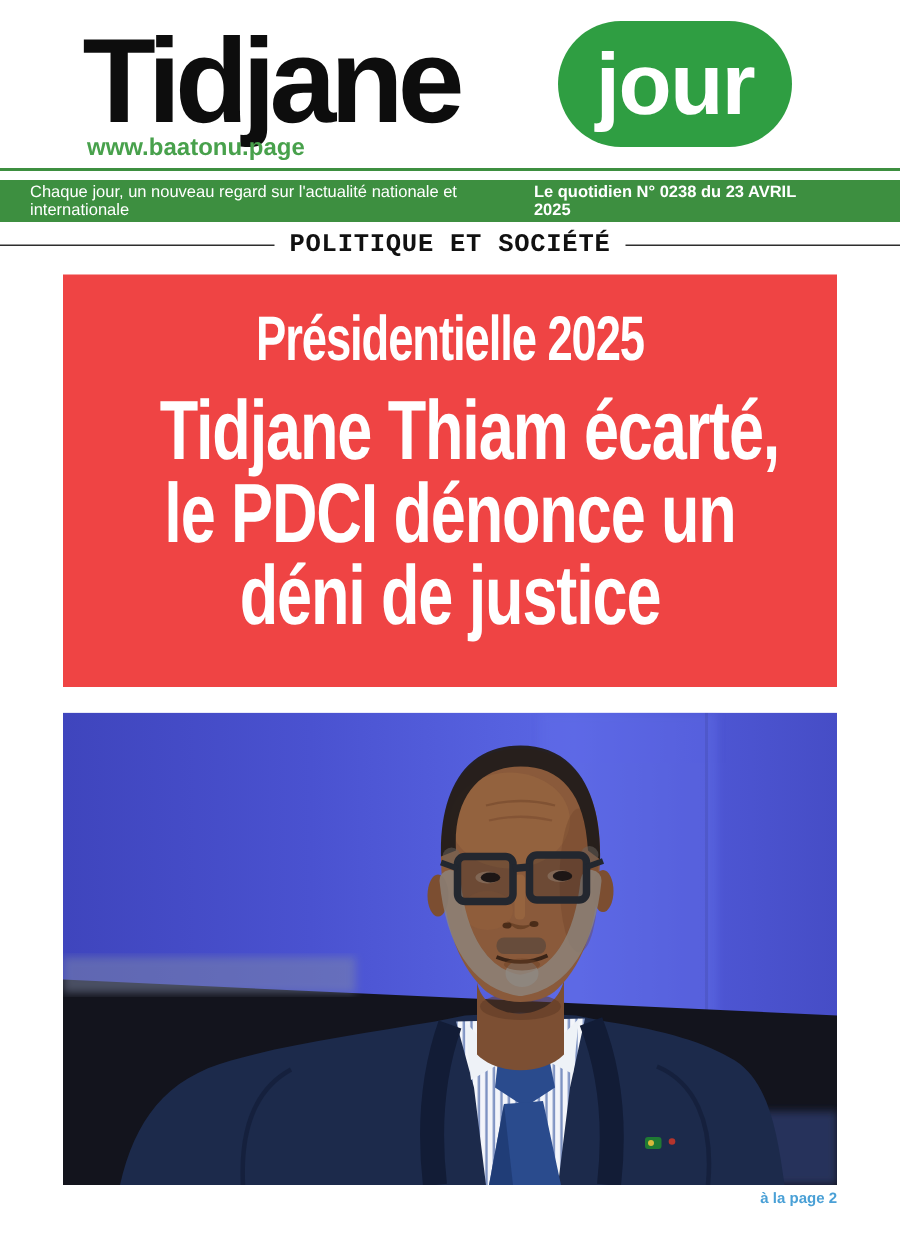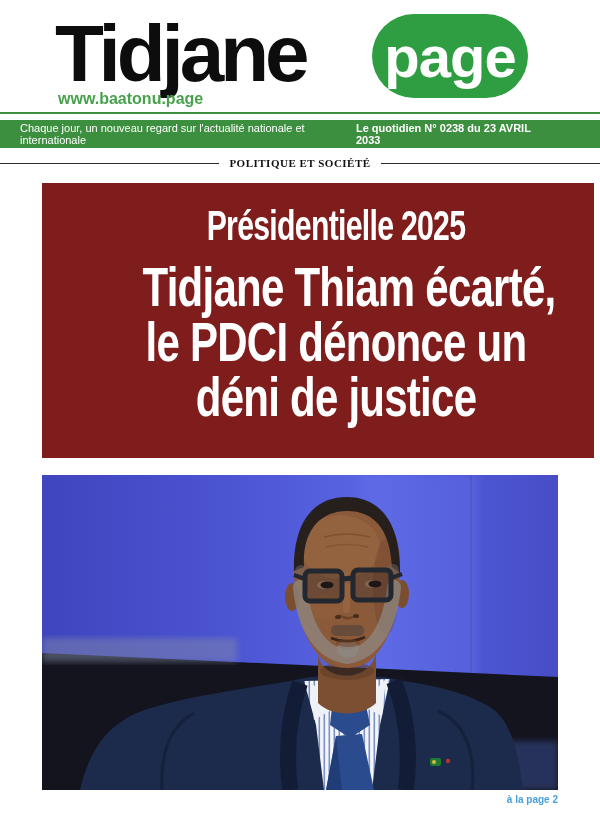--- a/index.html
+++ b/index.html
@@ -30,22 +30,22 @@
   }
   .topbar .tagline{font-size:11px;font-weight:normal;}
   .topbar .edition{font-size:11px;font-weight:bold;}
   
   .section-row{
     position:absolute;left:0;top:155px;width:600px;height:16px;
     display:flex;align-items:center;
   }
   .section-row .rule{flex:1;height:1px;background:#2d2d2d;}
   .section-label{
-    margin:0 10px;font-family:Liberation Serif, serif;font-weight:bold;
-    font-size:11px;letter-spacing:0.5px;color:#111111;white-space:nowrap;
+    margin:0 10px;font-family:Liberation Mono, monospace;font-weight:bold;
+    font-size:17px;letter-spacing:0.5px;color:#111111;white-space:nowrap;
   }
   
   .headline-box{
     position:absolute;left:42px;top:183px;width:516px;height:275px;
     color:#ffffff;text-align:center;overflow:hidden;
   }
   .kicker{
     margin-top:20px;font-size:42px;line-height:46px;font-weight:bold;
     letter-spacing:-1px;transform:scaleX(0.72);transform-origin:center;
     white-space:nowrap;
@@ -64,37 +64,37 @@
   .page-ref{
     position:absolute;right:42px;top:794px;font-size:10px;font-weight:bold;padding-left:16px;
   }
 </style>
 </head>
 <body>
 
 <div class="page">
 
   <div class="brand-black">Tidjane</div>
-  <div class="brand-pill" style="background:#2f9e42;">page</div>
+  <div class="brand-pill" style="background:#2f9e42;">jour</div>
   <div class="website" style="color:#48a14c;">www.baatonu.page</div>
 
   <div class="thin-rule" style="background:#3d8f40;"></div>
 
   <div class="topbar" style="background:#3d8f40;">
     <span class="tagline">Chaque jour, un nouveau regard sur l'actualité nationale et internationale</span>
-    <span class="edition">Le quotidien N° 0238 du 23 AVRIL 2033</span>
+    <span class="edition">Le quotidien N° 0238 du 23 AVRIL 2025</span>
   </div>
 
   <div class="section-row">
     <span class="rule"></span>
     <span class="section-label">POLITIQUE ET SOCIÉTÉ</span>
     <span class="rule"></span>
   </div>
 
-  <div class="headline-box" style="background:#7f1d1d;padding-left:36px;">
+  <div class="headline-box" style="background:#ef4444;">
     <div class="kicker">Présidentielle 2025</div>
     <div class="headline-main">
       <div>Tidjane Thiam écarté,</div>
       <div>le PDCI dénonce un</div>
       <div>déni de justice</div>
     </div>
   </div>
 
   <div class="photo-frame">
     <svg width="516" height="315" viewBox="0 0 516 315" xmlns="http://www.w3.org/2000/svg">

